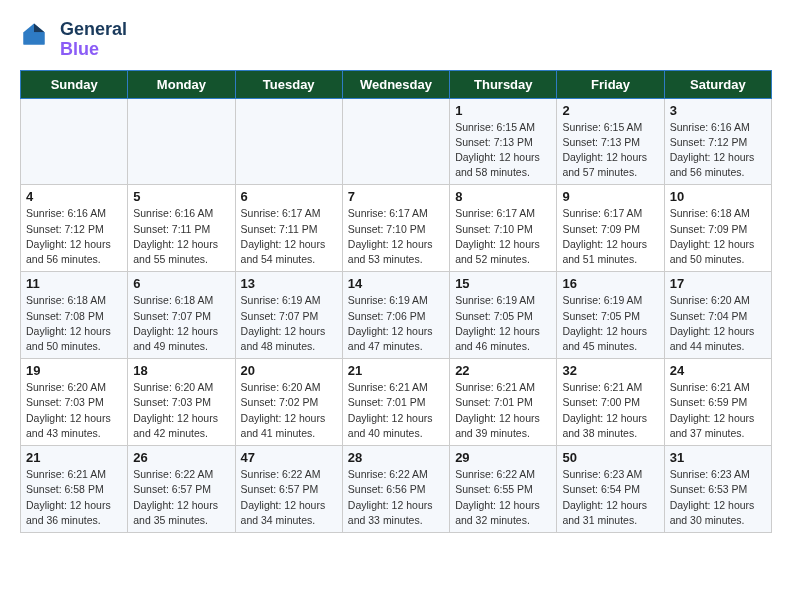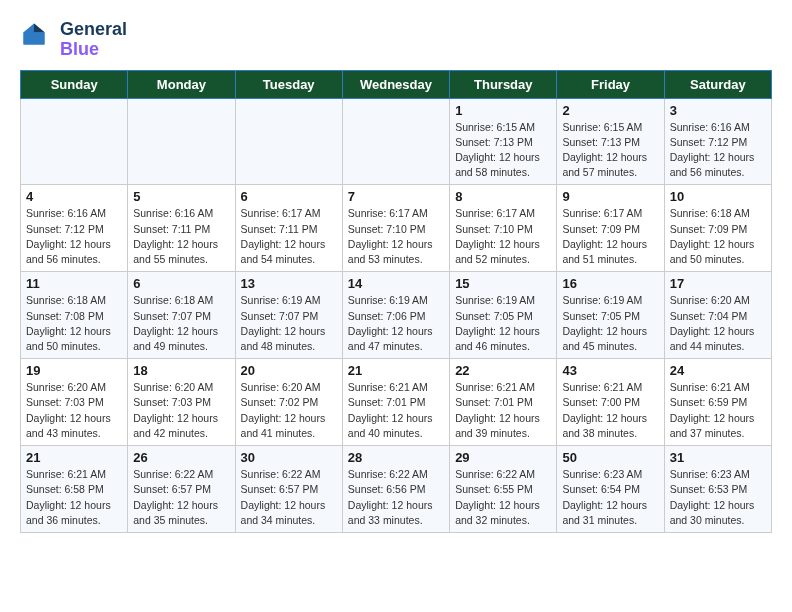--- a/index.html
+++ b/index.html
@@ -281,21 +281,21 @@
 and 40 minutes.</div>
         </td>
         <td>
           <span class="day-number">22</span>
           <div class="day-info" style="white-space: pre-line;">Sunrise: 6:21 AM
 Sunset: 7:01 PM
 Daylight: 12 hours
 and 39 minutes.</div>
         </td>
         <td>
-          <span class="day-number">43</span>
+          <span class="day-number">32</span>
           <div class="day-info" style="white-space: pre-line;">Sunrise: 6:21 AM
 Sunset: 7:00 PM
 Daylight: 12 hours
 and 38 minutes.</div>
         </td>
         <td>
           <span class="day-number">24</span>
           <div class="day-info" style="white-space: pre-line;">Sunrise: 6:21 AM
 Sunset: 6:59 PM
 Daylight: 12 hours
@@ -311,21 +311,21 @@
 and 36 minutes.</div>
         </td>
         <td>
           <span class="day-number">26</span>
           <div class="day-info" style="white-space: pre-line;">Sunrise: 6:22 AM
 Sunset: 6:57 PM
 Daylight: 12 hours
 and 35 minutes.</div>
         </td>
         <td>
-          <span class="day-number">30</span>
+          <span class="day-number">47</span>
           <div class="day-info" style="white-space: pre-line;">Sunrise: 6:22 AM
 Sunset: 6:57 PM
 Daylight: 12 hours
 and 34 minutes.</div>
         </td>
         <td>
           <span class="day-number">28</span>
           <div class="day-info" style="white-space: pre-line;">Sunrise: 6:22 AM
 Sunset: 6:56 PM
 Daylight: 12 hours

